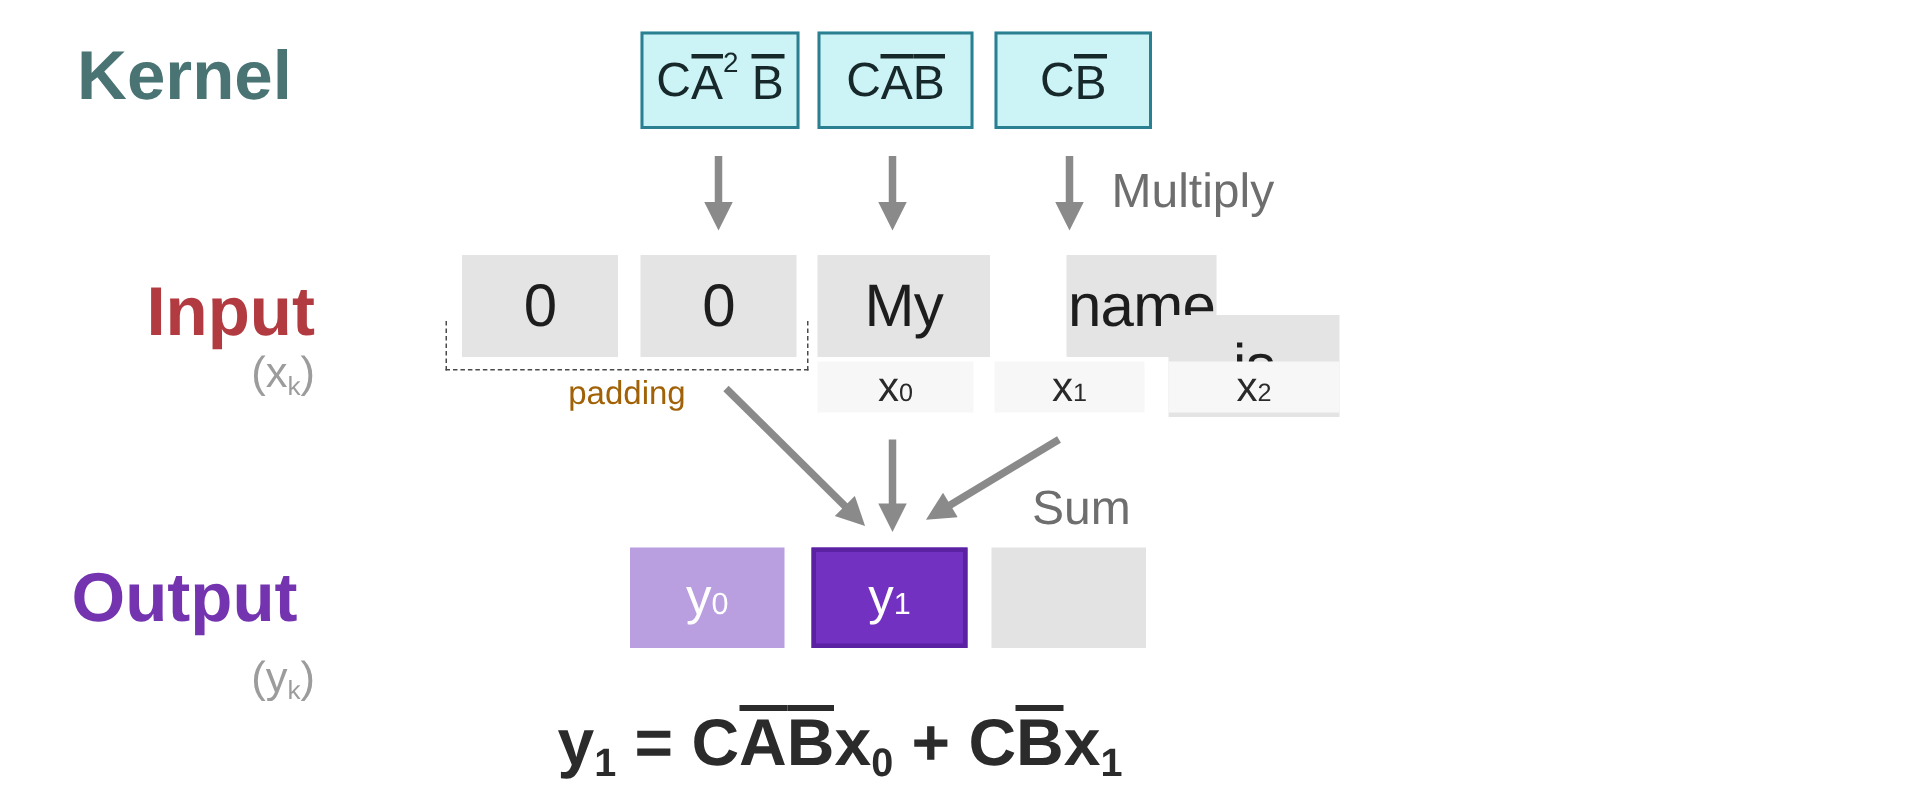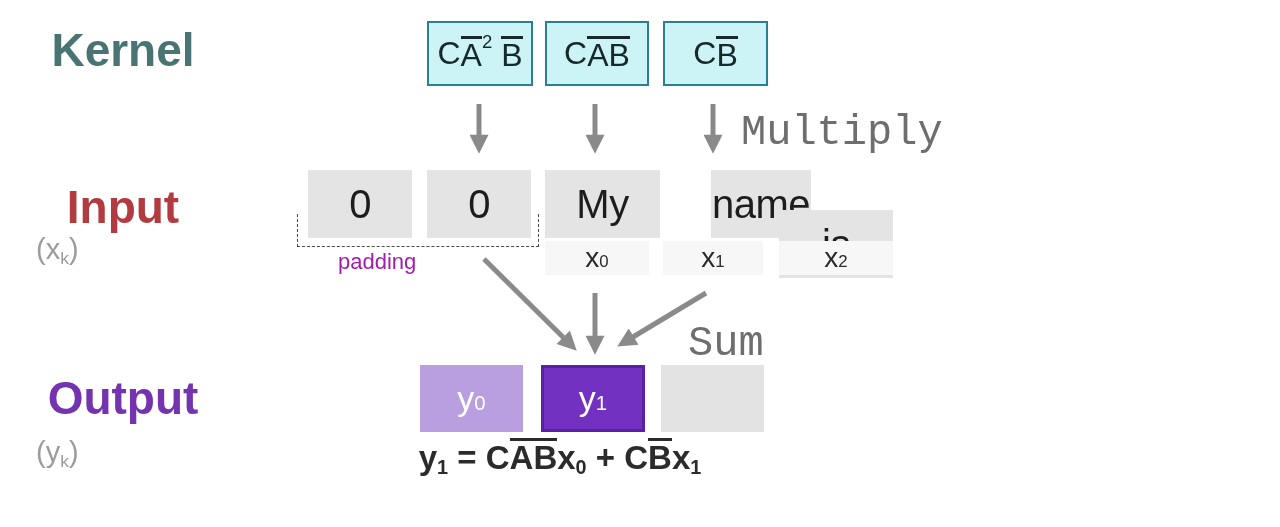--- a/index.html
+++ b/index.html
@@ -6,23 +6,23 @@
   .canvas {
     position:relative; width:1280px; height:527px; background:#ffffff;
     font-family:"Liberation Sans", sans-serif; overflow:hidden;
   }
   svg.arrows { position:absolute; left:0; top:0; pointer-events:none; }
 
   
   .side-title { position:absolute; left:36px; width:174px; text-align:center;
                 font-weight:bold; font-size:46px; line-height:1.05; }
   #kernel-title { top:26px;  color:var(--kernel-title,#4a7474); }
-  #input-title  { top:183px; color:var(--input-title,#b23b41); }
+  #input-title  { top:183px; color:var(--input-title,#b23b41);text-align:right; }
   #output-title { top:374px; color:var(--output-title,#7434b0); }
-  .side-sub { position:absolute; left:36px; width:174px; text-align:left;
+  .side-sub { position:absolute; left:36px; width:174px; text-align:right;
               font-size:29px; color:var(--side-sub,#9c9c9c); line-height:1.1; }
   #input-sub  { top:234px; }
   #output-sub { top:425px;margin-top:12px; }
 
   
   .kbox { position:absolute; top:21px; height:65px; box-sizing:border-box;
           background:var(--kernel-box-fill,#ccf3f6);
           border:2.5px solid var(--kernel-box-border,#2a7f90);
           display:flex; align-items:center; justify-content:center;
           font-size:32px; color:#16282a; }
@@ -44,40 +44,40 @@
           background:var(--input-sub-fill,#f7f7f7);
           display:flex; align-items:center; justify-content:center;
           font-size:28px; color:#2a2a2a; }
   #s0 { left:545px; width:104px; }
   #s1 { left:663px; width:100px; }
   #s2 { left:779px; width:114px; }
 
   
   .bracket { position:absolute; left:297px; top:214px; width:242px; height:33px;
              box-sizing:border-box; border:1.6px dashed #4a4a4a; border-top:none; }
-  .pad-label { position:absolute; left:338px; top:249px; width:160px; 
-               font-size:22px; color:#a21caf; }
+  .pad-label { position:absolute; left:338px; top:249px; width:160px; text-align:center;
+               font-size:22px; color:#a16207; }
 
   
-  .ann { position:absolute; font-size:42px; color:var(--muted-label,#6e6e6e);font-family:Liberation Mono, monospace; }
+  .ann { position:absolute; font-size:32px; color:var(--muted-label,#6e6e6e); }
   #multiply { left:741px; top:109px; }
   #sum      { left:688px; top:320px; }
 
   
   .ocell { position:absolute; top:365px; height:67px; box-sizing:border-box;
            display:flex; align-items:center; justify-content:center;
            font-size:34px; color:#ffffff; }
   #o0 { left:420px; width:103px; background:var(--output-y0-fill,#b99ee0); }
   #o1 { left:541px; width:104px; background:var(--output-y1-fill,#7231c1);
         border:3px solid var(--output-y1-border,#5a21a3); }
   #o2 { left:661px; width:103px; background:var(--output-empty-fill,#e3e3e3); }
 
   
-  .formula { position:absolute; left:320px; top:438px; width:480px; text-align:center;
-             font-size:33px; font-weight:bold; color:#2b2b2b; }
+  .formula { position:absolute; left:320px; top:470px; width:480px; text-align:center;
+             font-size:44px; font-weight:bold; color:#2b2b2b; }
 
   
   .ov  { display:inline-block; border-top:0.095em solid currentColor; line-height:1.02; }
   .sup { font-size:58%; position:relative; top:-0.62em; }
   .sub { font-size:60%; position:relative; top:0.26em; }
 </style>
 </head>
 <body>
 
 <div class="canvas">

